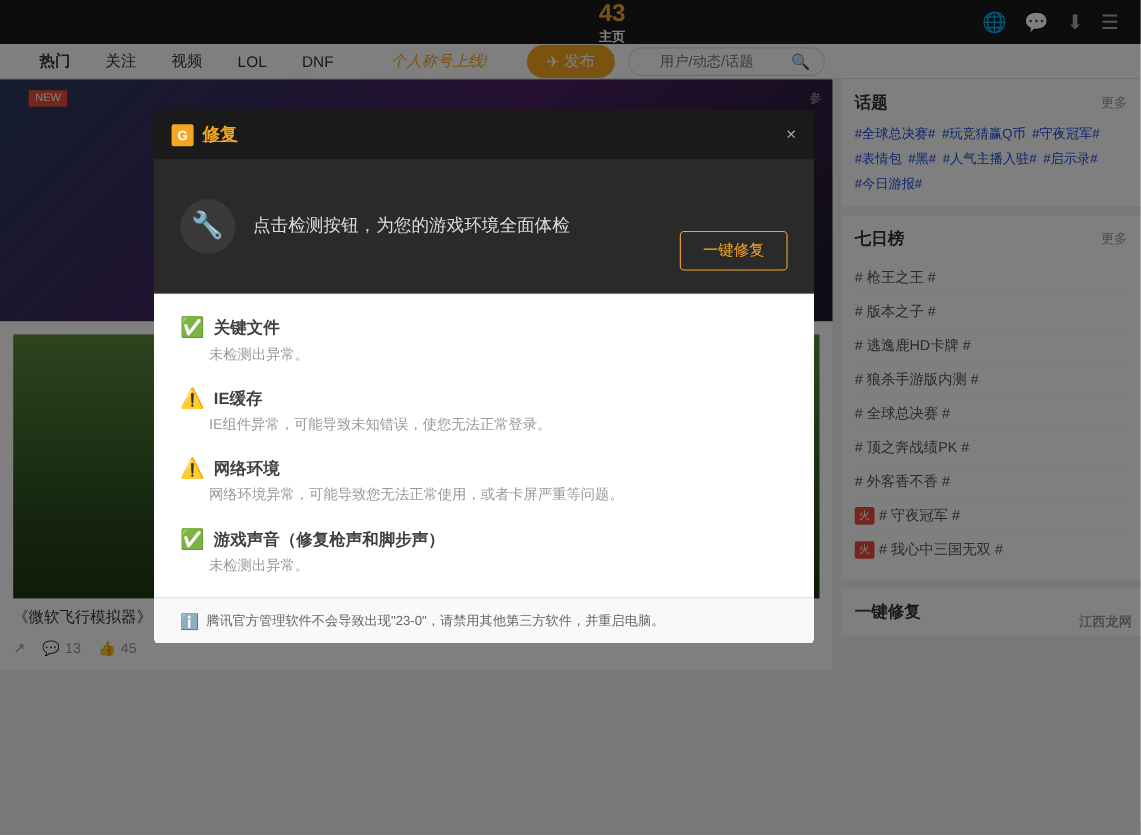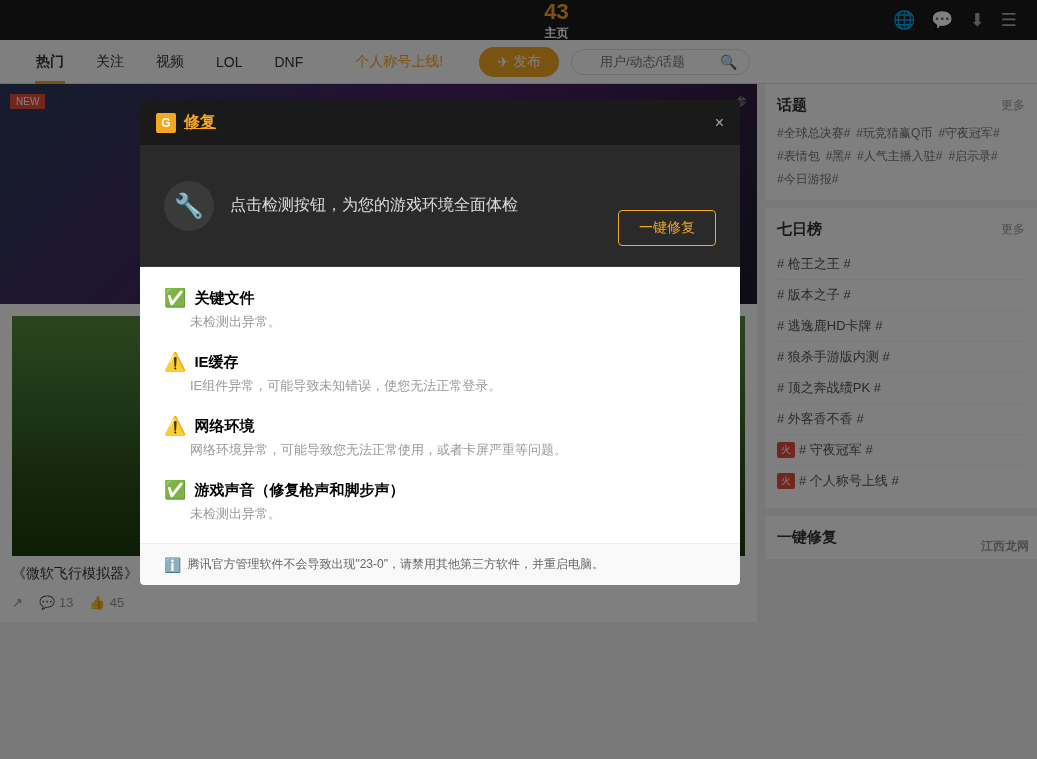--- a/index.html
+++ b/index.html
@@ -6,21 +6,21 @@
     body { font-family: "Microsoft YaHei", SimHei, sans-serif; background: #f0f0f0; width: 1037px; height: 759px; overflow: hidden; position: relative; }
 
     
     .header { background: #1a1a1a; height: 40px; display: flex; align-items: center; justify-content: space-between; padding: 0 20px; }
     .header-logo { color: #f5a623; font-size: 22px; font-weight: bold; text-align: center; }
     .header-logo span { display: block; color: #fff; font-size: 12px; }
     .header-icons { display: flex; gap: 16px; align-items: center; }
     .header-icon { color: #aaa; font-size: 18px; cursor: pointer; }
 
     
-    .nav { background: #fff; height: 44px; display: flex; align-items: center; padding: 0 20px; gap: 0; border-bottom: 1px solid #e0e0e0; }
+    .nav { background: #fff; height: 32px; display: flex; align-items: center; padding: 0 20px; gap: 0; border-bottom: 1px solid #e0e0e0; }
     .nav-item { padding: 0 16px; height: 44px; display: flex; align-items: center; font-size: 14px; color: #333; cursor: pointer; position: relative; }
     .nav-item.active { color: #333; font-weight: bold; }
     .nav-item.active::after { content: ''; position: absolute; bottom: 0; left: 50%; transform: translateX(-50%); width: 30px; height: 3px; background: #f5a623; }
     .nav-item.highlight { color: #f5a623; }
     .nav-publish { background: #f5a623; color: #fff; border: none; padding: 6px 18px; border-radius: 20px; font-size: 14px; cursor: pointer; margin-left: auto; display: flex; align-items: center; gap: 4px; }
     .nav-search { display: flex; align-items: center; margin-left: 16px; border: 1px solid #ddd; border-radius: 20px; padding: 4px 12px; }
     .nav-search input { border: none; outline: none; font-size: 13px; color: #999; width: 120px; margin-left: 16px; }
     .nav-search-icon { color: #999; font-size: 14px; cursor: pointer; }
 
     
@@ -39,21 +39,21 @@
     .post-actions { display: flex; align-items: center; gap: 16px; padding-top: 8px; color: #999; font-size: 13px; }
     .post-action { display: flex; align-items: center; gap: 4px; cursor: pointer; }
 
     
     .sidebar { width: 280px; background: #f0f0f0; padding: 0 0 0 8px; overflow-y: auto; text-align: right; }
     .sidebar-section { background: #fff; margin-bottom: 8px; padding: 12px; }
     .sidebar-section-header { display: flex; justify-content: space-between; align-items: center; margin-bottom: 10px; }
     .sidebar-section-title { font-size: 15px; font-weight: bold; color: #333; }
     .sidebar-more { color: #999; font-size: 12px; cursor: pointer; }
     .tag-list { display: flex; flex-wrap: wrap; gap: 6px; }
-    .tag { color: #737373; font-size: 12px; cursor: pointer; }
+    .tag { color: #1d4ed8; font-size: 12px; cursor: pointer; }
     .rank-list { list-style: none; }
     .rank-item { padding: 6px 0; border-bottom: 1px solid #f5f5f5; font-size: 13px; color: #555; cursor: pointer; display: flex; align-items: center; gap: 4px; }
     .rank-item:last-child { border-bottom: none; }
     .rank-badge { background: #f0f0f0; color: #999; font-size: 10px; padding: 1px 4px; border-radius: 2px; }
     .rank-badge.hot { background: #e74c3c; color: #fff; }
 
     
     .official-section { background: #fff; padding: 12px; display: flex; justify-content: space-between; align-items: center; }
     .official-title { font-size: 15px; font-weight: bold; color: #333; }
     .watermark { position: absolute; bottom: 4px; right: 8px; color: rgba(0,0,0,0.4); font-size: 12px; font-weight: bold; }
@@ -69,21 +69,21 @@
     .modal-top { background: #2a2a2a; padding: 20px 24px; display: flex; align-items: center; justify-content: space-between; border-bottom: 1px solid #3a3a3a; }
     .modal-top-left { display: flex; align-items: center; gap: 16px; }
     .wrench-icon { width: 50px; height: 50px; border-radius: 50%; background: #3a3a3a; display: flex; align-items: center; justify-content: center; color: #aaa; font-size: 24px; }
     .modal-desc { color: #ddd; font-size: 16px; }
     .repair-btn { background: transparent; border: 1px solid #f5a623; color: #f5a623; padding: 8px 20px; border-radius: 4px; cursor: pointer; font-size: 14px; white-space: nowrap; margin-top: 45px; }
     .modal-body { background: #fff; padding: 20px 24px; }
     .check-item { margin-bottom: 20px; }
     .check-item-header { display: flex; align-items: center; gap: 8px; margin-bottom: 4px; }
     .check-icon-green { color: #27ae60; font-size: 18px; }
     .check-icon-orange { color: #f39c12; font-size: 18px; }
-    .check-item-title { font-size: 15px; color: #000000; font-weight: bold; }
+    .check-item-title { font-size: 15px; color: #404040; font-weight: bold; }
     .check-item-desc { color: #999; font-size: 13px; margin-left: 26px; }
     .modal-footer { background: #f9f9f9; padding: 12px 24px; border-top: 1px solid #eee; display: flex; align-items: center; gap: 6px; }
     .info-icon { color: #3498db; font-size: 14px; }
     .footer-text { color: #666; font-size: 12px; }
 
     
     .bg-pattern { position: absolute; top: 0; left: 0; right: 0; bottom: 0; opacity: 0.05; font-size: 120px; color: #000; display: flex; align-items: center; justify-content: center; pointer-events: none; }
   </style>
 </head>
 <body>
@@ -111,40 +111,40 @@
   </div>
   <div class="nav-item">
     <span>视频</span>
   </div>
   <div class="nav-item">
     <span>LOL</span>
   </div>
   <div class="nav-item">
     <span>DNF</span>
   </div>
-  <div class="nav-item highlight" style="margin-left:20px;">
+  <div class="nav-item highlight" style="margin-left:20px;font-style:italic;">
     <span>个人称号上线!</span>
   </div>
   <button class="nav-publish" style="margin-left:20px;">
     <span>✈</span>
     <span>发布</span>
   </button>
   <div class="nav-search" style="margin-left:12px;">
     <input type="text" style="border: none; outline: none; font-size: 13px; color: rgb(153, 153, 153); width: 120px;" placeholder="用户/动态/话题">
     <span class="nav-search-icon">🔍</span>
   </div>
 </div>
 
 <div class="main">
 
   <div class="content-area">
 
     <div class="banner">
       <div class="bg-pattern">⚙</div>
-      <div style="position:absolute;top:10px;left:10px;background:#e74c3c;color:#fff;font-size:10px;padding:2px 6px;">NEW</div>
+      <div style="position:absolute;top:10px;left:26px;background:#e74c3c;color:#fff;font-size:10px;padding:2px 6px;">NEW</div>
       <div style="position:absolute;top:10px;right:10px;color:#aaa;font-size:11px;">参</div>
     </div>
 
     <div class="post-card">
       <div class="post-thumbnail">
         <div class="post-thumbnail-text">Microsoft Flight Simulator is a work in progress. Pre-Alpha Footage. Sept. 2019.</div>
       </div>
       <div style="padding:8px 0 4px 0;">
         <span style="font-size:14px;color:#333;">《微软飞行模拟器》</span>
       </div>
@@ -195,32 +195,35 @@
         <li class="rank-item">
             <span># 版本之子 #</span>
           </li>
         <li class="rank-item">
             <span># 逃逸鹿HD卡牌 #</span>
           </li>
         <li class="rank-item">
             <span># 狼杀手游版内测 #</span>
           </li>
         <li class="rank-item">
+            <span># 全球总决赛 #</span>
+          </li>
+        <li class="rank-item">
             <span># 顶之奔战绩PK #</span>
           </li>
         <li class="rank-item">
             <span># 外客香不香 #</span>
           </li>
         <li class="rank-item">
           <span class="rank-badge hot">火</span>
           <span># 守夜冠军 #</span>
         </li>
         <li class="rank-item">
           <span class="rank-badge hot">火</span>
-          <span># 个人称号上线 #</span>
+          <span># 我心中三国无双 #</span>
         </li>
       </ul>
     </div>
 
     <div class="official-section" style="position:relative;">
       <span class="official-title">一键修复</span>
       <span class="watermark">江西龙网</span>
     </div>
   </div>
 </div>

